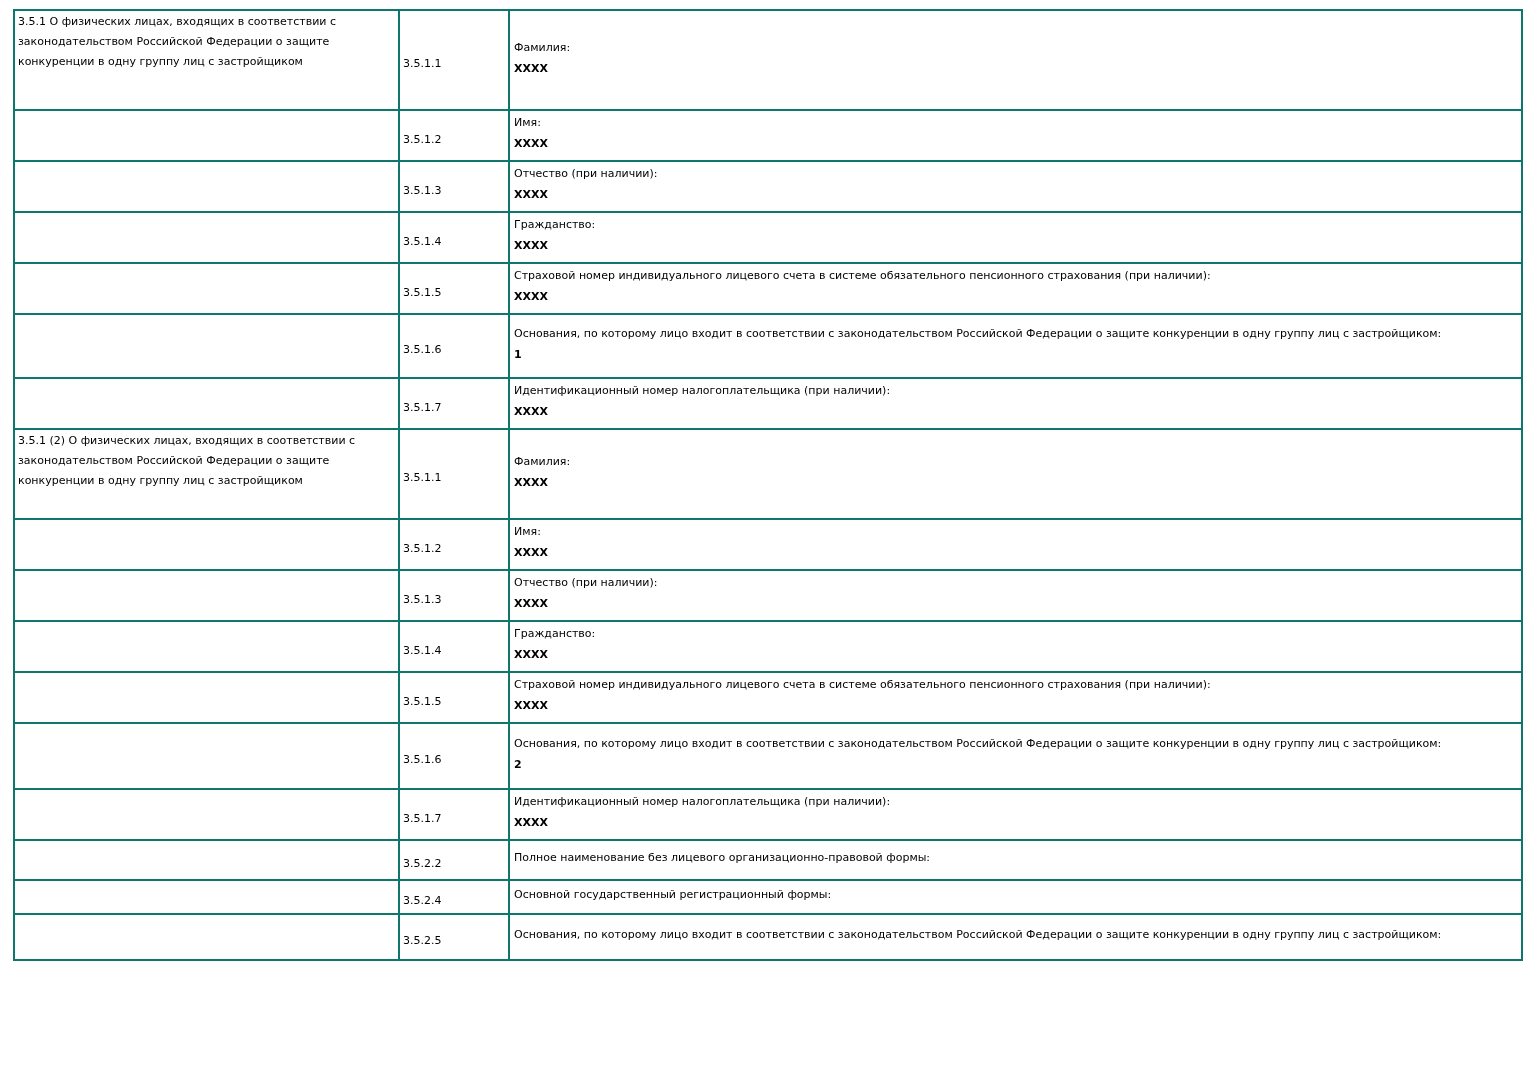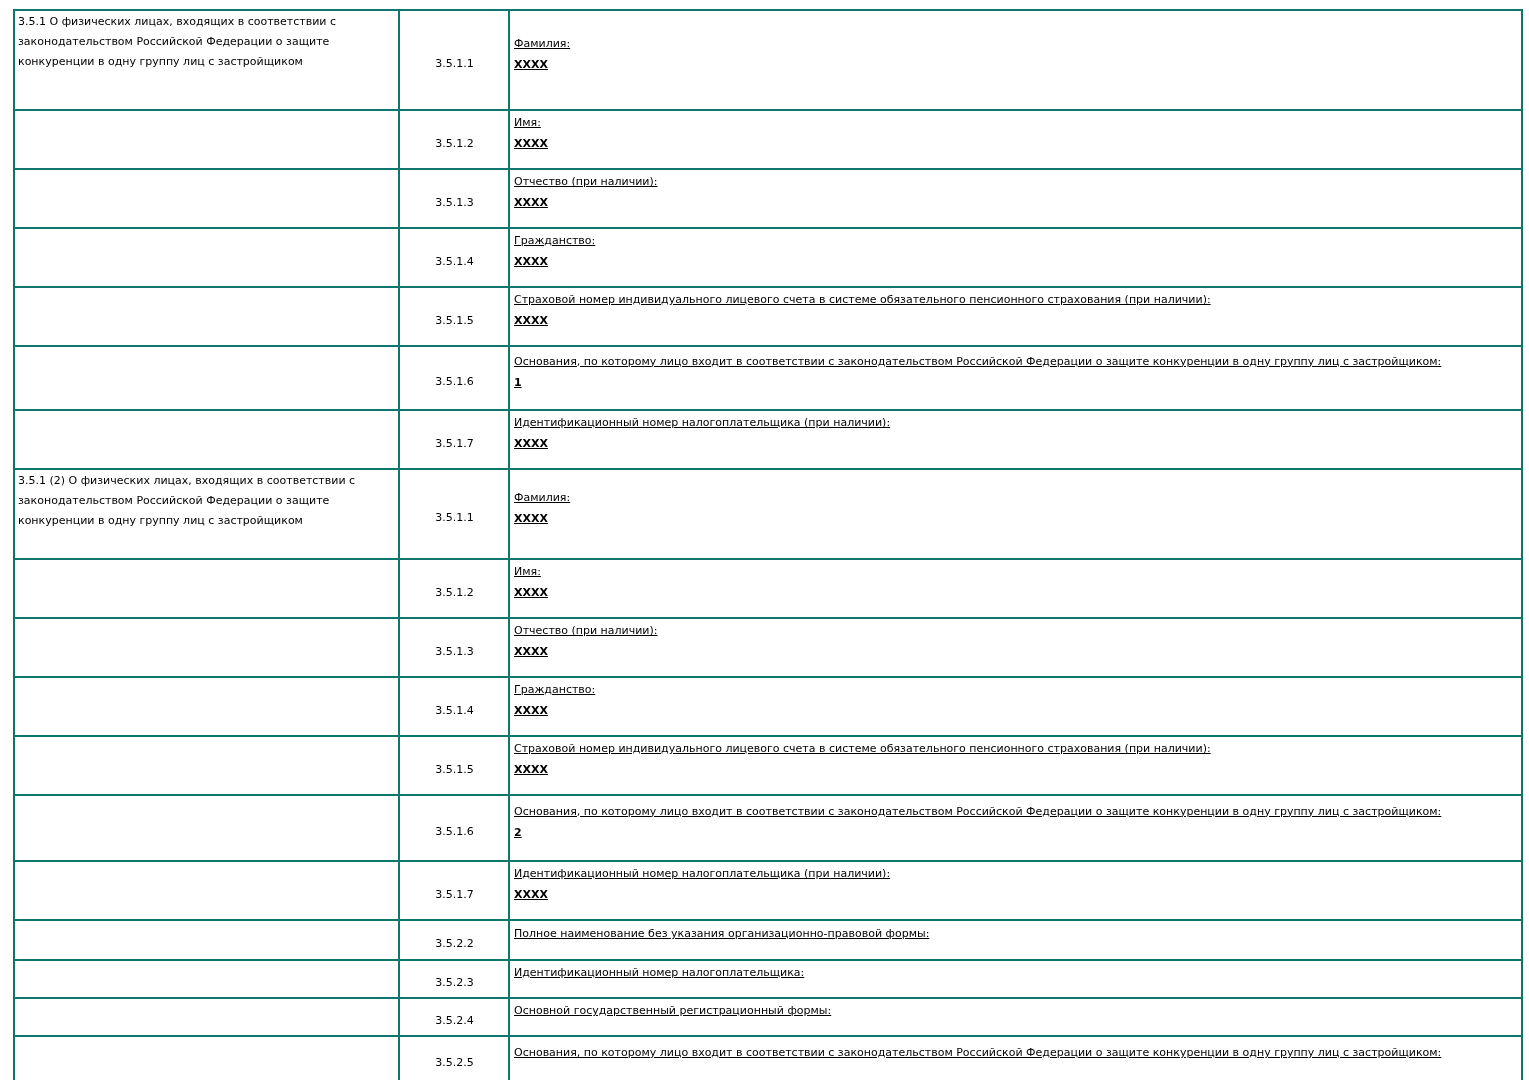--- a/index.html
+++ b/index.html
@@ -30,26 +30,24 @@
   td.c1 {
     width: 377px;
     vertical-align: top;
     padding: 1px 3px 0 3px;
     line-height: 20px;
   }
   td.c2 {
     width: 103px;
     padding: 8px 2px 0 3px;
     line-height: 20px;
-    text-align: center;
   }
   td.c3 {
-    padding: 1px 4px 14px 4px;
+    padding: 1px 4px 6px 4px;
     line-height: 21px;
-    text-decoration: underline;
   }
   .field-value {
     font-weight: bold;
   }
 </style>
 </head>
 <body>
 
 <table class="doc-table">
 
@@ -165,28 +163,21 @@
     <td class="c3">
       <div class="field-label">Идентификационный номер налогоплательщика (при наличии):</div>
       <div class="field-value">XXXX</div>
     </td>
   </tr>
 
   <tr style="height:40px">
     <td class="c1"></td>
     <td class="c2">3.5.2.2</td>
     <td class="c3">
-      <div class="field-label">Полное наименование без указания организационно-правовой формы:</div>
-    </td>
-  </tr>
-  <tr style="height:25px">
-    <td class="c1"></td>
-    <td class="c2">3.5.2.3</td>
-    <td class="c3">
-      <div class="field-label">Идентификационный номер налогоплательщика:</div>
+      <div class="field-label">Полное наименование без лицевого организационно-правовой формы:</div>
     </td>
   </tr>
   <tr style="height:34px">
     <td class="c1"></td>
     <td class="c2">3.5.2.4</td>
     <td class="c3">
       <div class="field-label">Основной государственный регистрационный формы:</div>
     </td>
   </tr>
   <tr style="height:46px">

